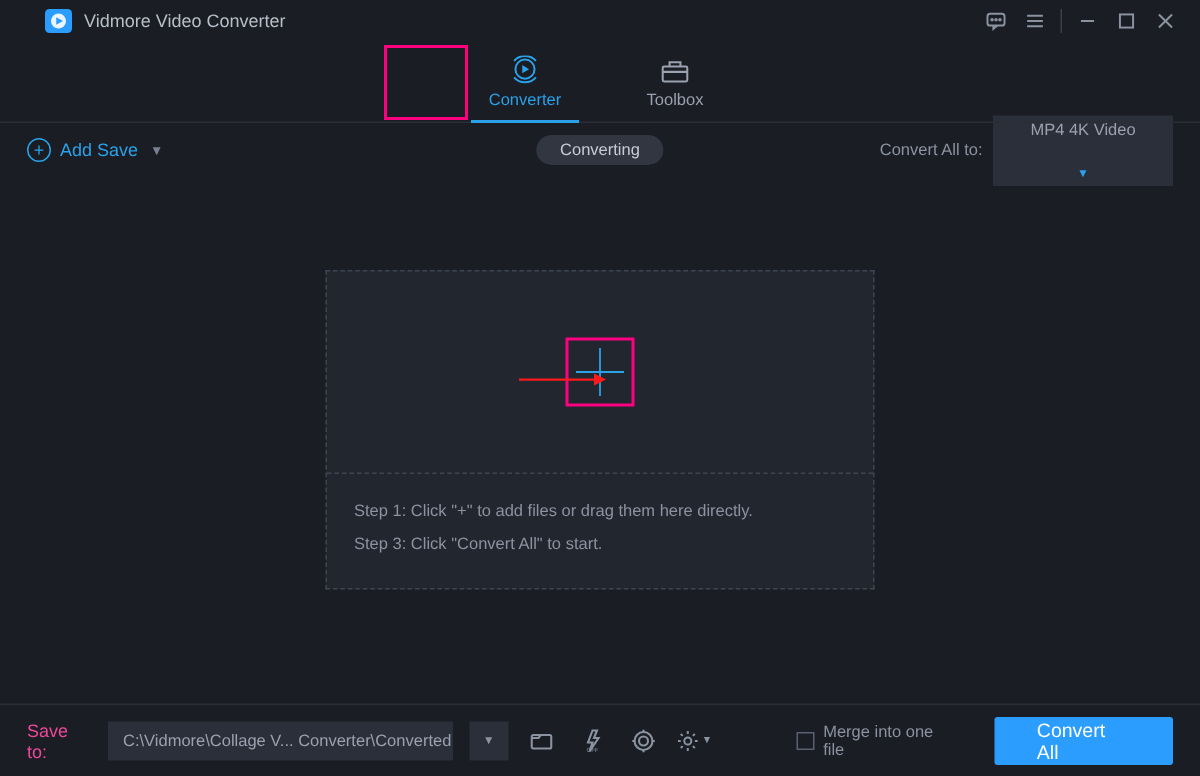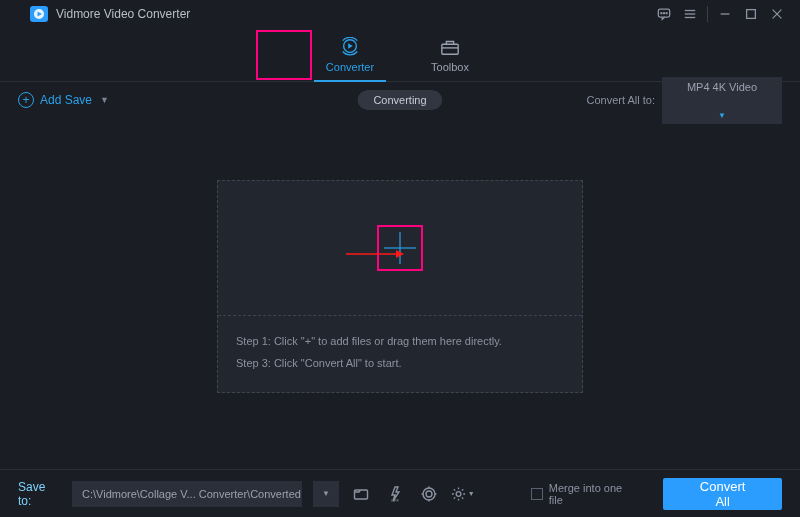--- a/index.html
+++ b/index.html
@@ -42,29 +42,29 @@
   .dropzone { width: 366px; border: 1px dashed #3e4450; background: #22262f; }
   .dz-top { height: 134px; display: flex; align-items: center; justify-content: center; position: relative; }
   .plusbox { width: 46px; height: 46px; border: 2px solid #ff0080; display: flex; align-items: center; justify-content: center; }
   .plusbox svg { width: 40px; height: 40px; stroke: #2aa1e8; stroke-width: 1.2; }
   .arrow { position: absolute; left: 128px; top: 64px; width: 58px; height: 6px; }
   .arrow svg { width: 58px; height: 10px; }
   .dz-bottom { border-top: 1px dashed #3e4450; padding: 14px 18px 18px; font-size: 11px; line-height: 2; color: #8b92a0; }
 
   
   .footer { position: absolute; bottom: 0; left: 0; right: 0; height: 48px; border-top: 1px solid #2a2e37; display: flex; align-items: center; padding: 0 18px; gap: 10px; font-size: 12px; color: #8b92a0; }
-  .save-label { color: #7dd3fc; }
+  .save-label { color: #ec4899; }
   .path-box { background: #2a2f39; height: 26px; display: flex; align-items: center; padding: 0 10px; width: 230px; color: #9aa1af; font-size: 11px; white-space: nowrap; overflow: hidden; }
   .path-drop { background: #2a2f39; height: 26px; width: 26px; display: flex; align-items: center; justify-content: center; margin-left: 1px; cursor: pointer; font-size: 8px; }
   .foot-icon { width: 24px; height: 24px; display: flex; align-items: center; justify-content: center; color: #8b92a0; cursor: pointer; }
   .foot-icon svg { width: 16px; height: 16px; stroke: currentColor; fill: none; stroke-width: 1.4; }
   .foot-spacer { flex: 1; }
   .merge { display: flex; align-items: center; gap: 6px; font-size: 11px; cursor: pointer; padding-left: 36px; }
   .merge .cb { width: 12px; height: 12px; border: 1px solid #5a6070; }
-  .convert-btn { background: #2a9dff; color: #fff; height: 32px; padding: 0 28px; display: flex; align-items: center; border-radius: 2px; font-size: 13px; cursor: pointer; margin-left: 14px; text-align: center; }
+  .convert-btn { background: #2a9dff; color: #fff; height: 32px; padding: 0 28px; display: flex; align-items: center; border-radius: 2px; font-size: 13px; cursor: pointer; margin-left: 14px; }
 </style>
 </head>
 <body>
 
 <div class="titlebar">
   <div class="logo">
     <svg viewBox="0 0 12 12">
         <circle cx="6" cy="6" r="5" fill="#fff" opacity="0.9"></circle>
         <polygon points="4.5,3.5 9,6 4.5,8.5" fill="#2a9dff"></polygon>
       </svg>

